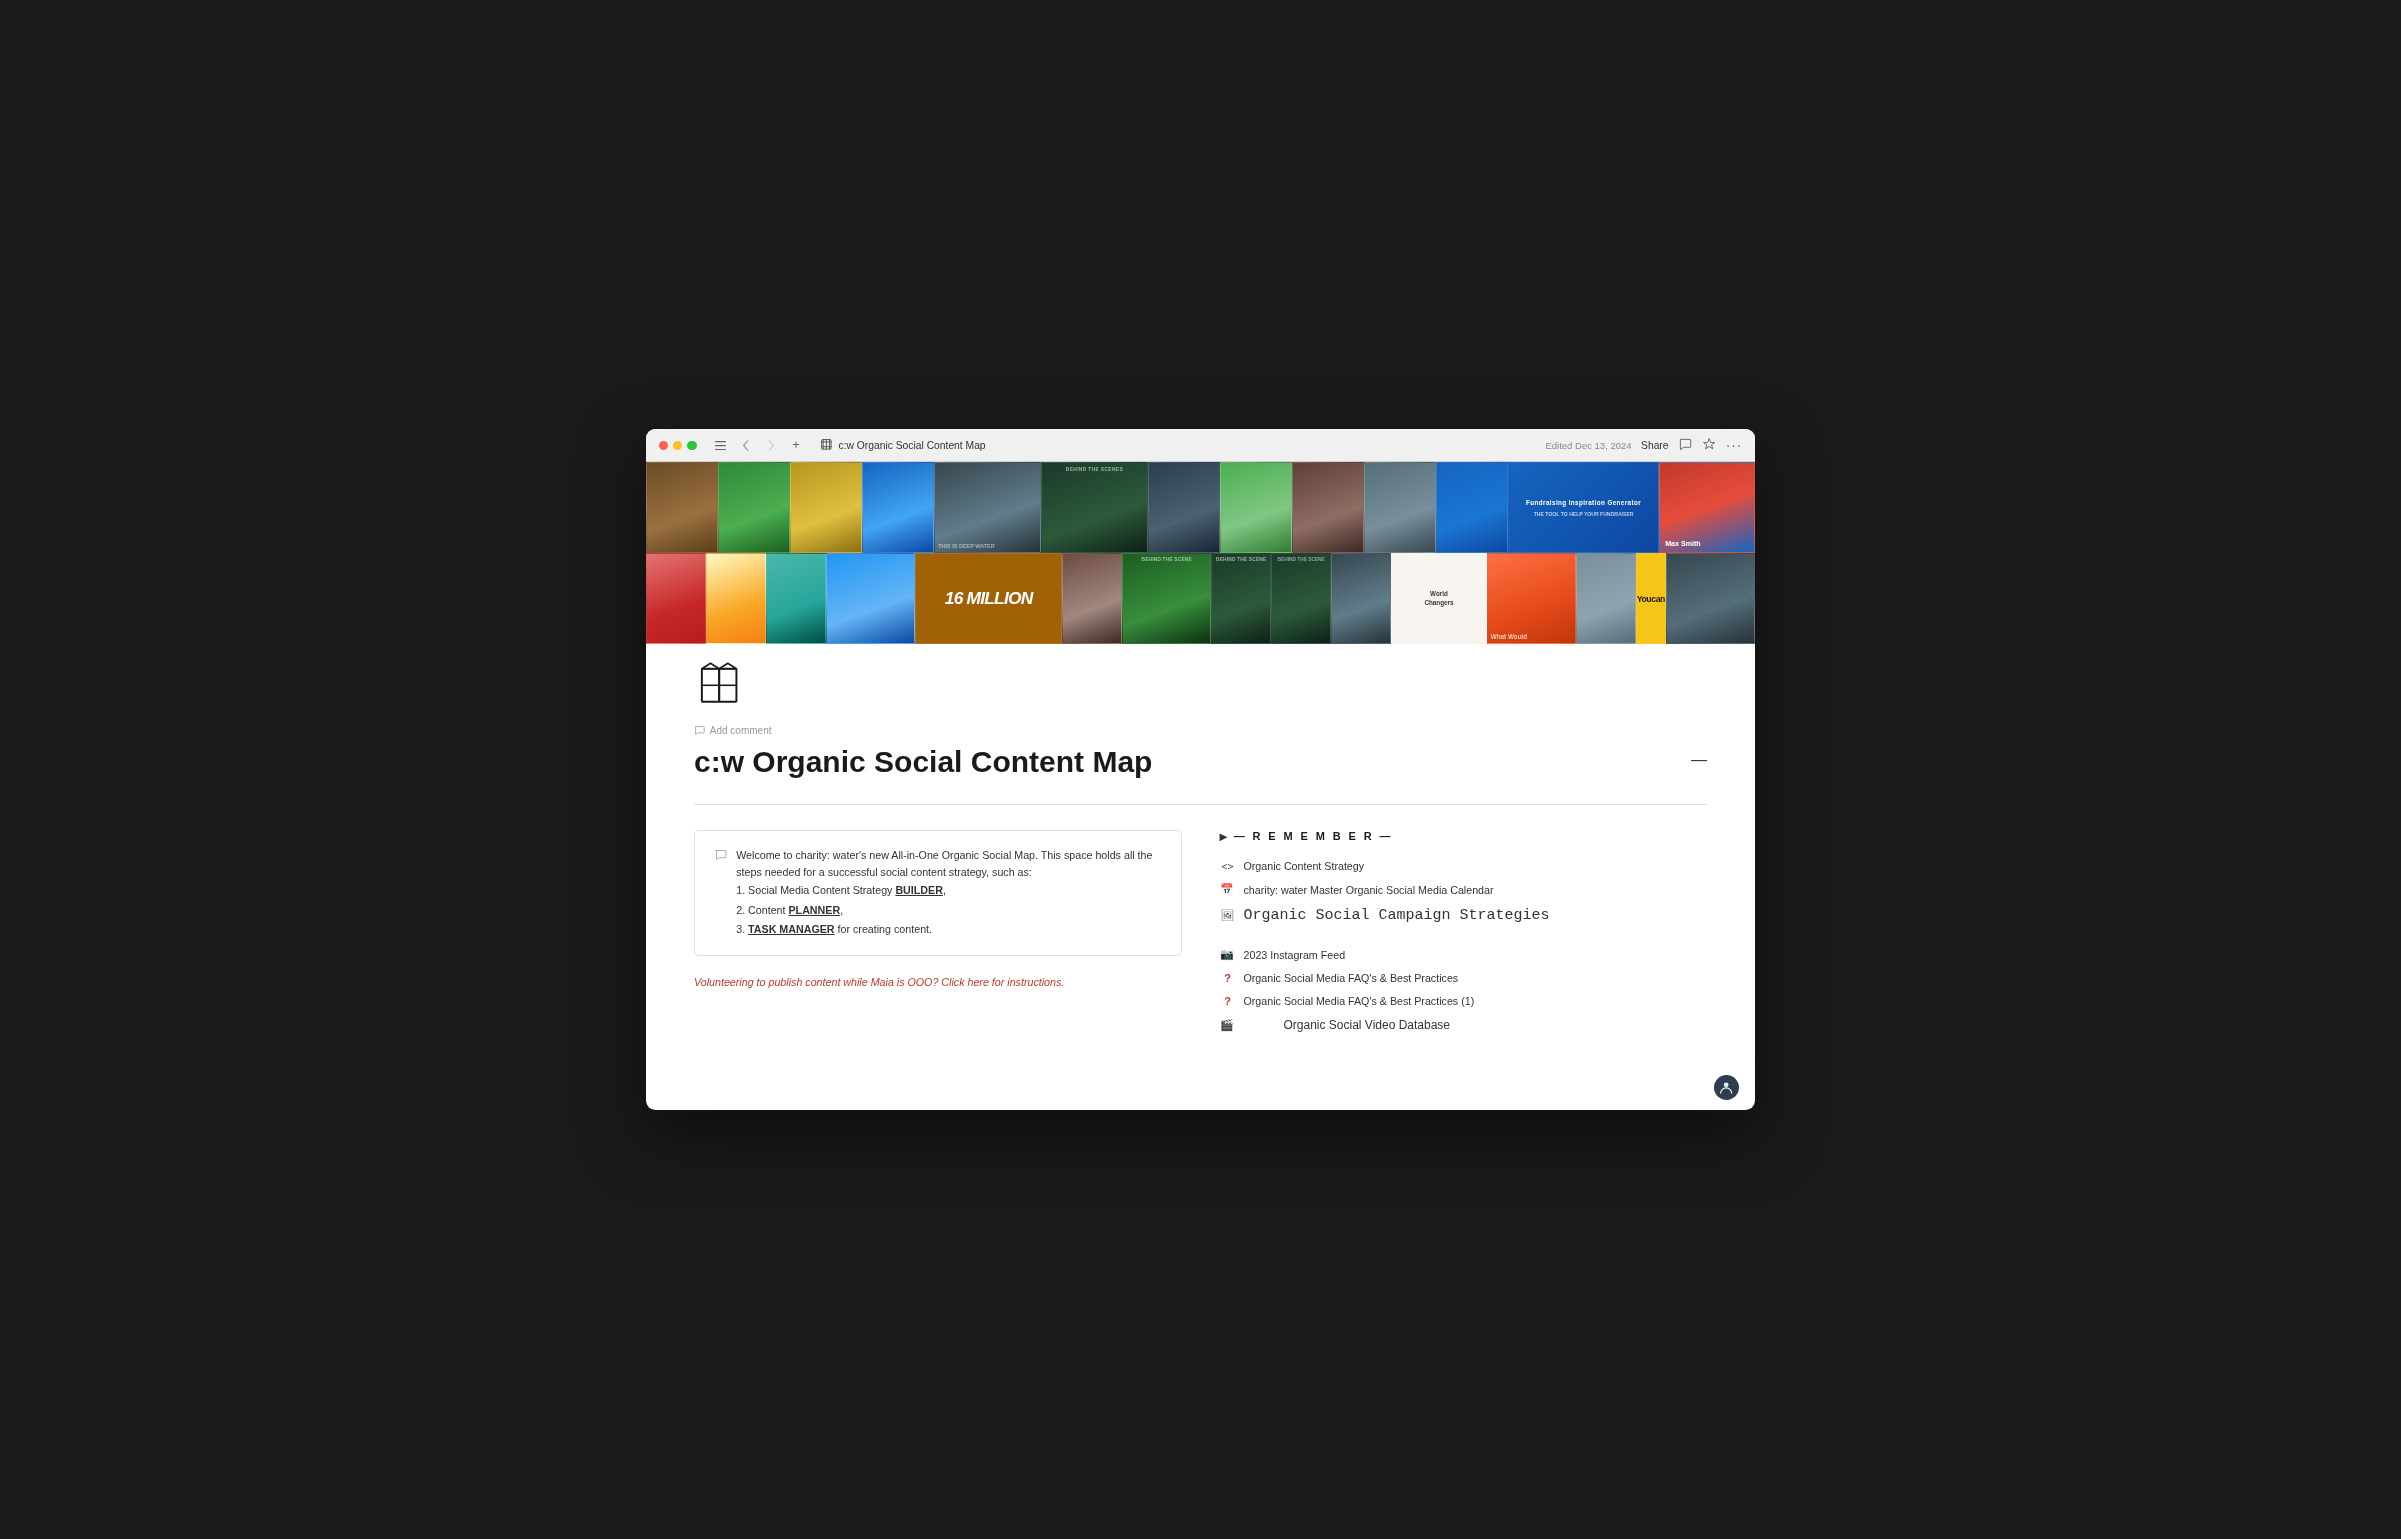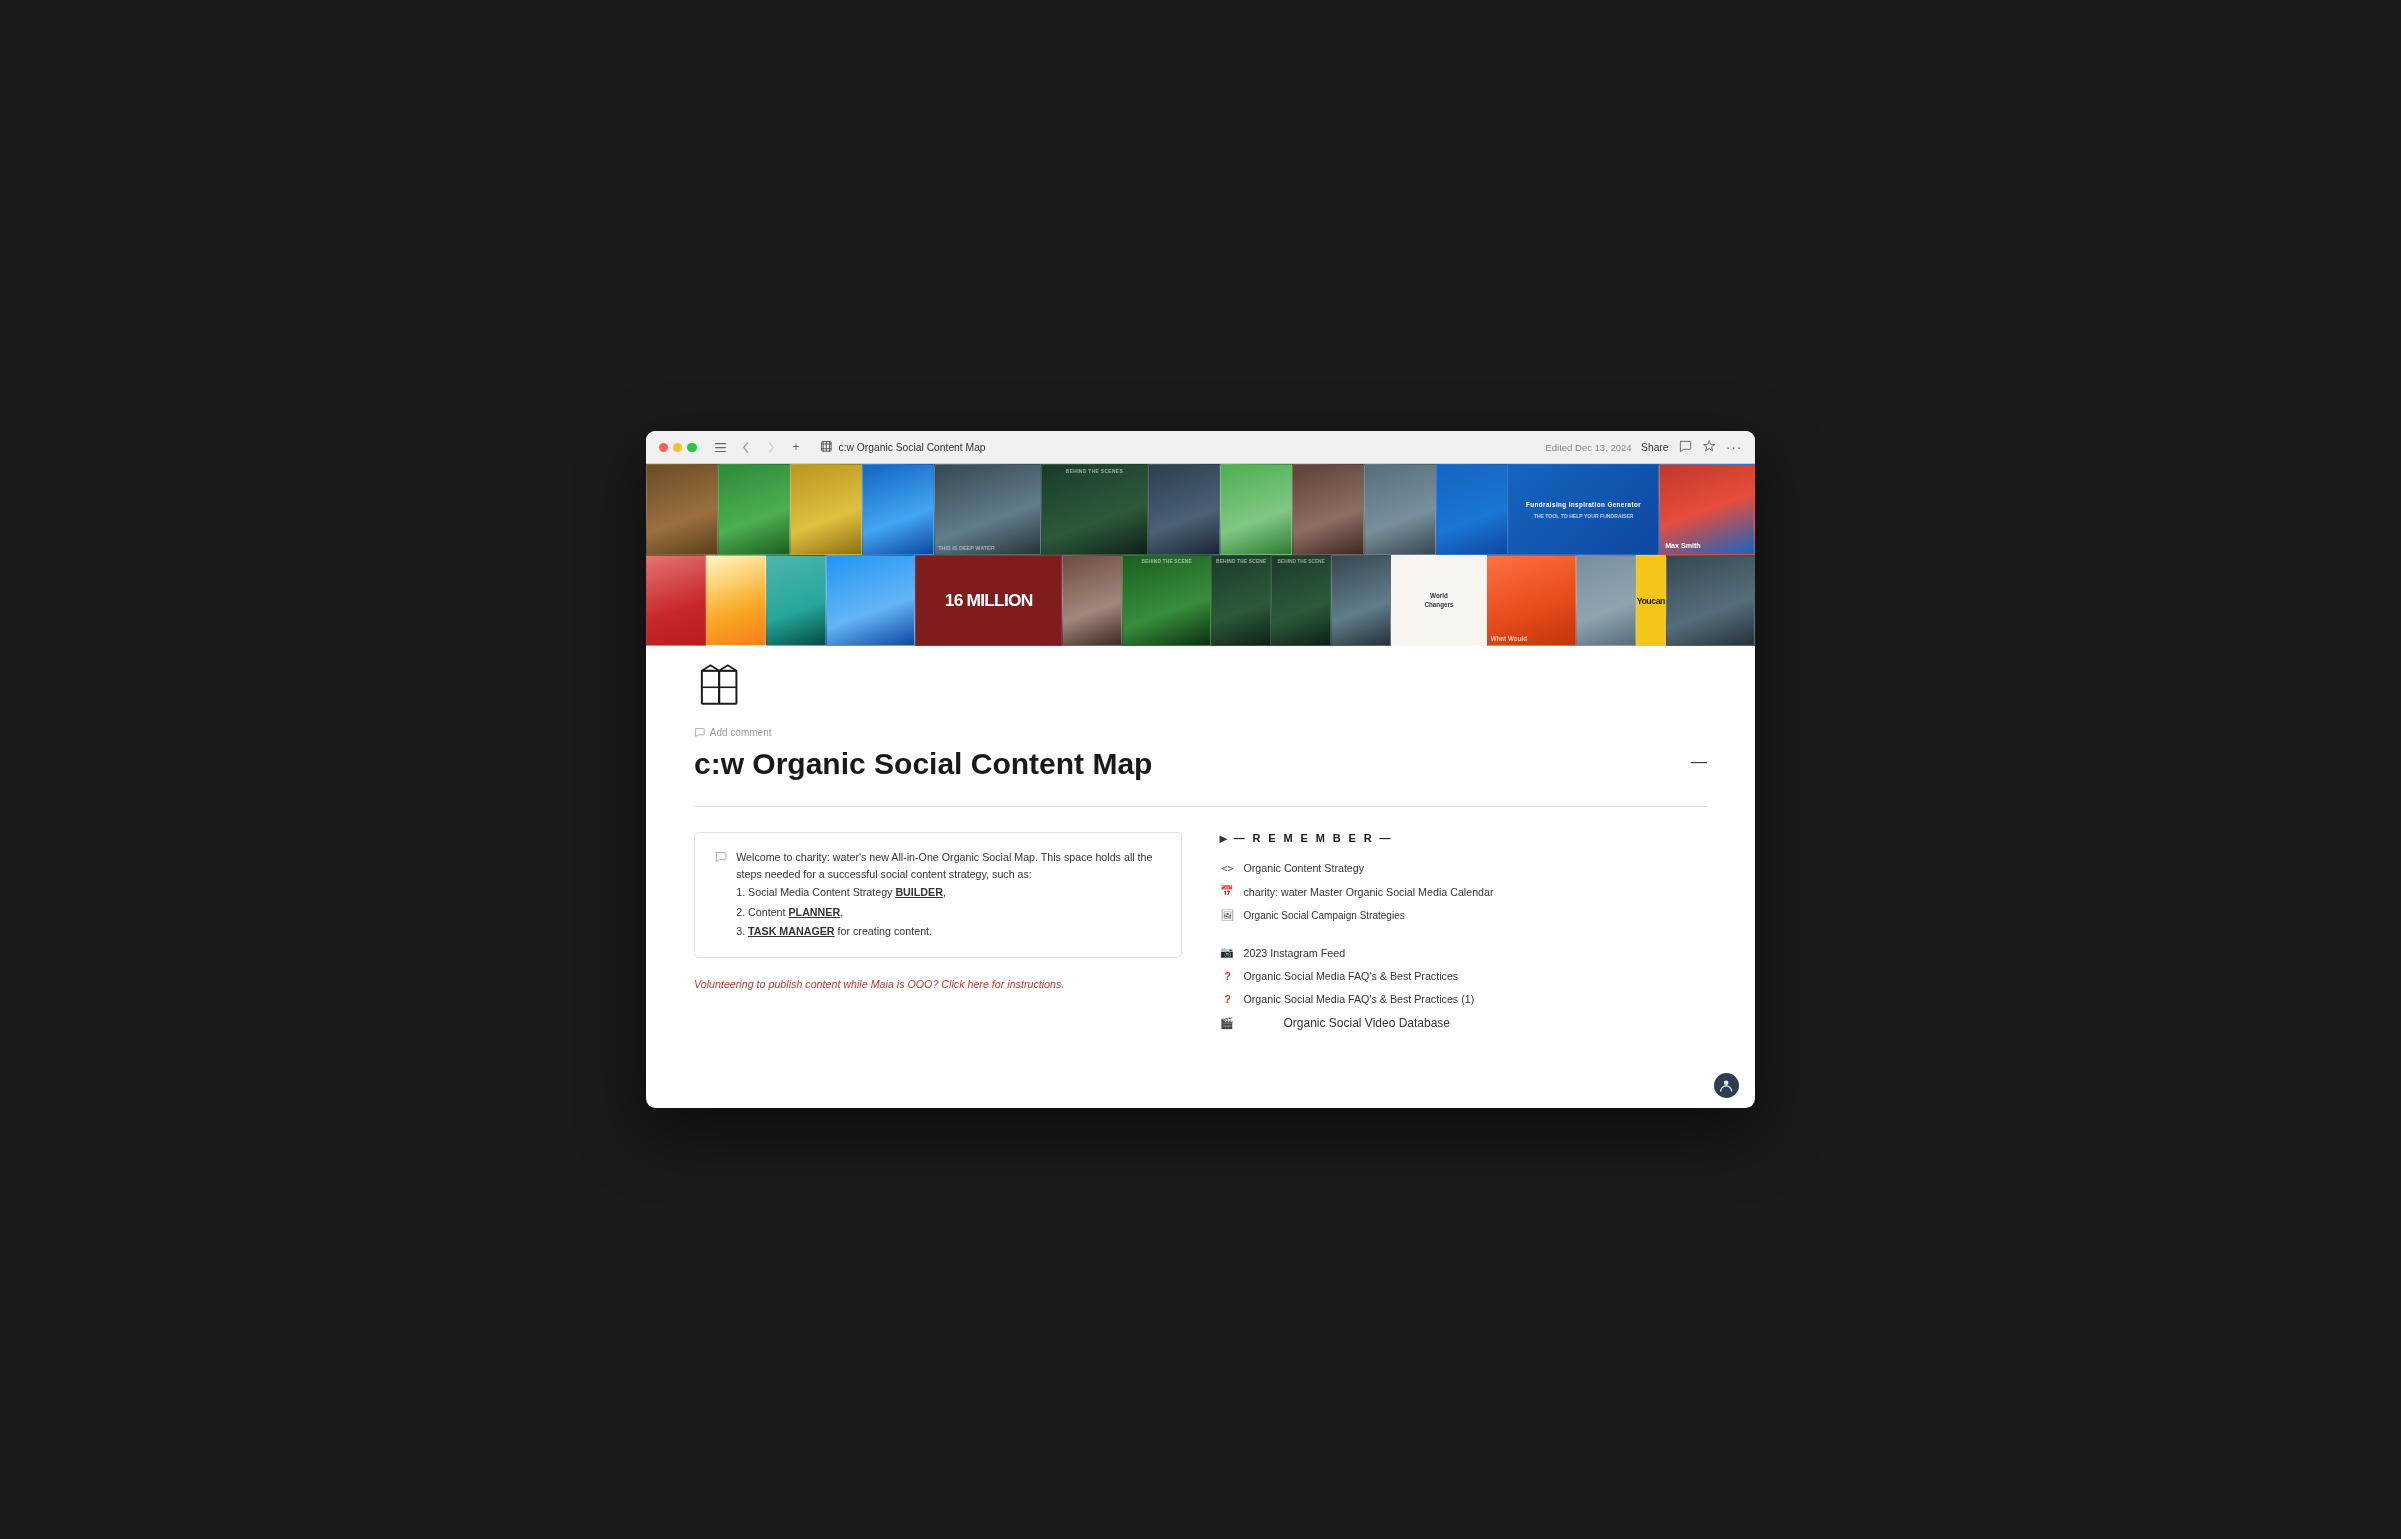--- a/index.html
+++ b/index.html
@@ -284,29 +284,30 @@
     .photo-cell::after {
       content: '';
       position: absolute;
       inset: 0;
       background: inherit;
       opacity: 0.3;
     }
 
     .million-cell {
       flex: 2;
-      background: #7f1d1d;
+      background: #a16207;
       color: white;
       font-size: 17.4px;
       font-weight: 900;
       display: flex;
       align-items: center;
       justify-content: center;
       letter-spacing: -0.8px;
       border: 0.4px solid rgba(255,255,255,0.1);
+      font-style: italic;
     }
 
     .world-cell {
       flex: 1.5;
       background: #f8f5f0;
       display: flex;
       align-items: center;
       justify-content: center;
       font-size: 7.1px;
       font-weight: bold;
@@ -580,21 +581,21 @@
             <span style="font-size:10.7px;color:#333;">Organic Content Strategy</span>
           </div>
 
           <div class="right-item">
             <span class="item-icon" style="font-size:11px;">📅</span>
             <span style="font-size:10.7px;color:#333;">charity: water Master Organic Social Media Calendar</span>
           </div>
 
           <div class="right-item">
             <span class="item-icon" style="font-size:11px;">🖼</span>
-            <span style="font-size:10px;color:#333;">Organic Social Campaign Strategies</span>
+            <span style="font-size:15px;color:#333;font-family:Liberation Mono, monospace;">Organic Social Campaign Strategies</span>
           </div>
 
           <div class="section-spacer"></div>
 
           <div class="right-item">
             <span class="item-icon" style="font-size:11px;">📷</span>
             <span style="font-size:10.7px;color:#333;">2023 Instagram Feed</span>
           </div>
 
           <div class="right-item">

